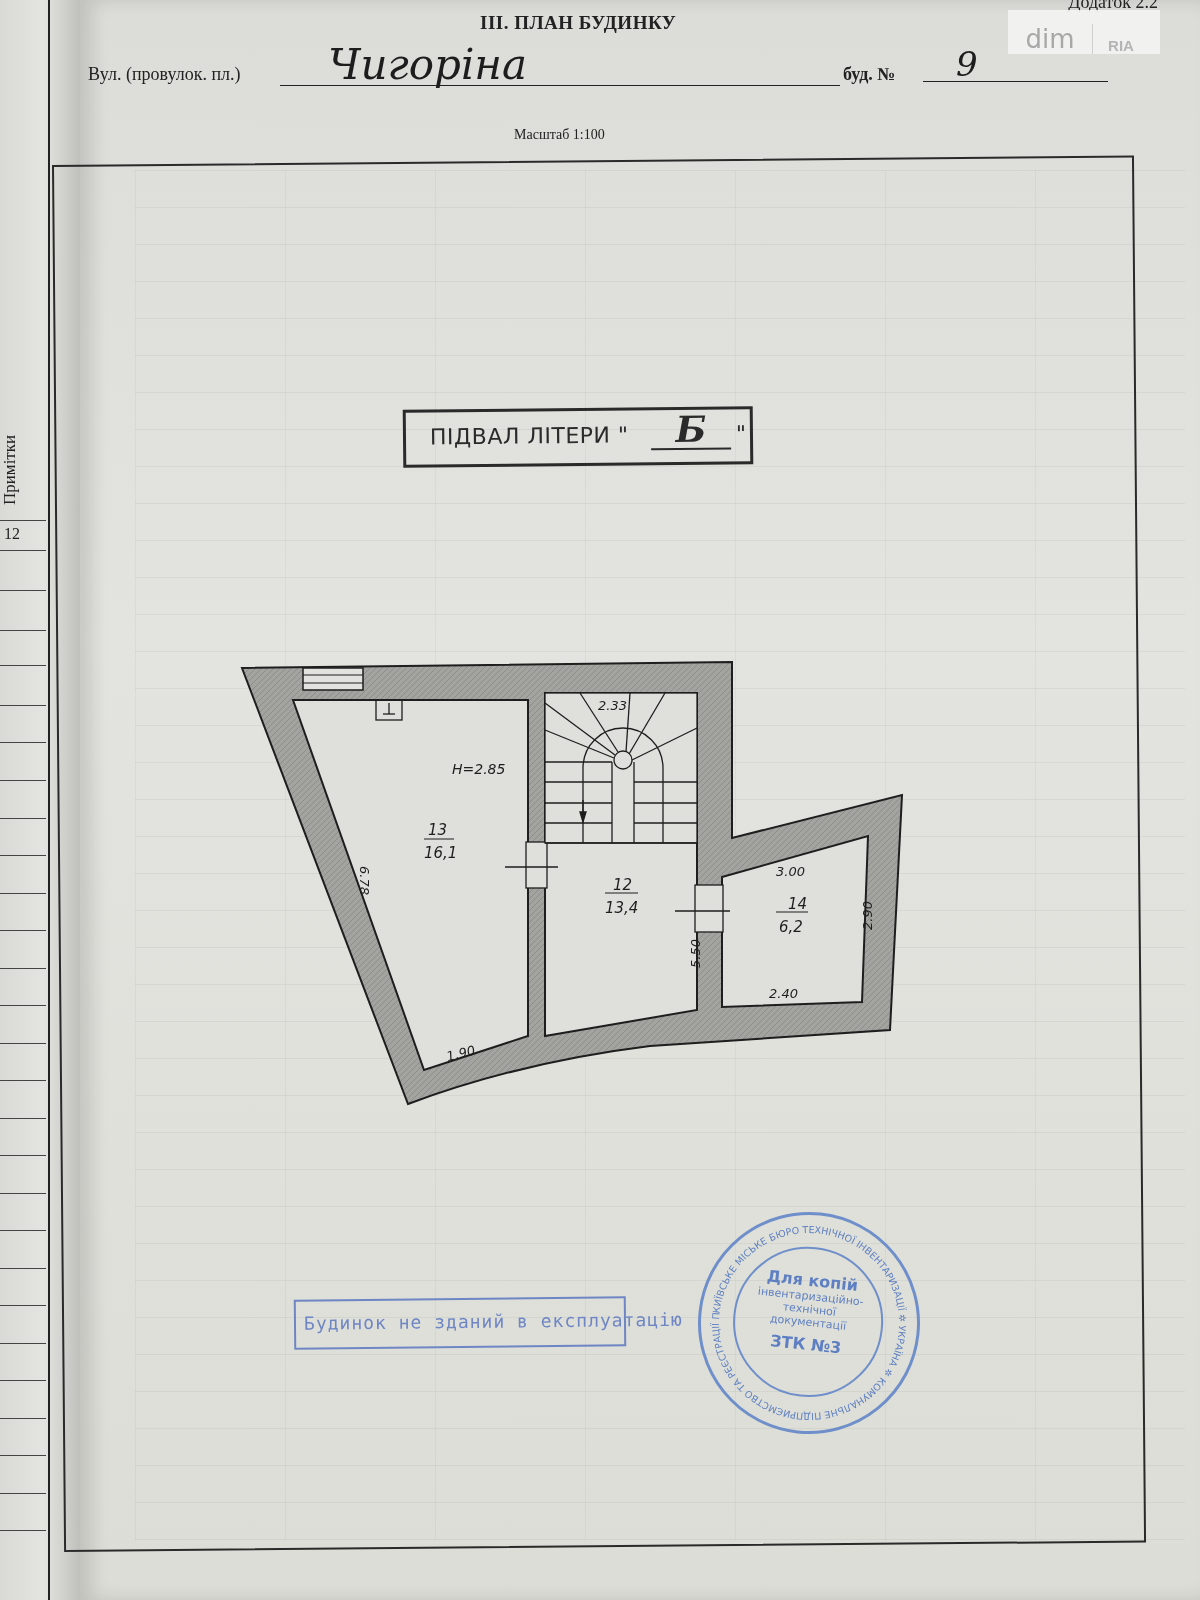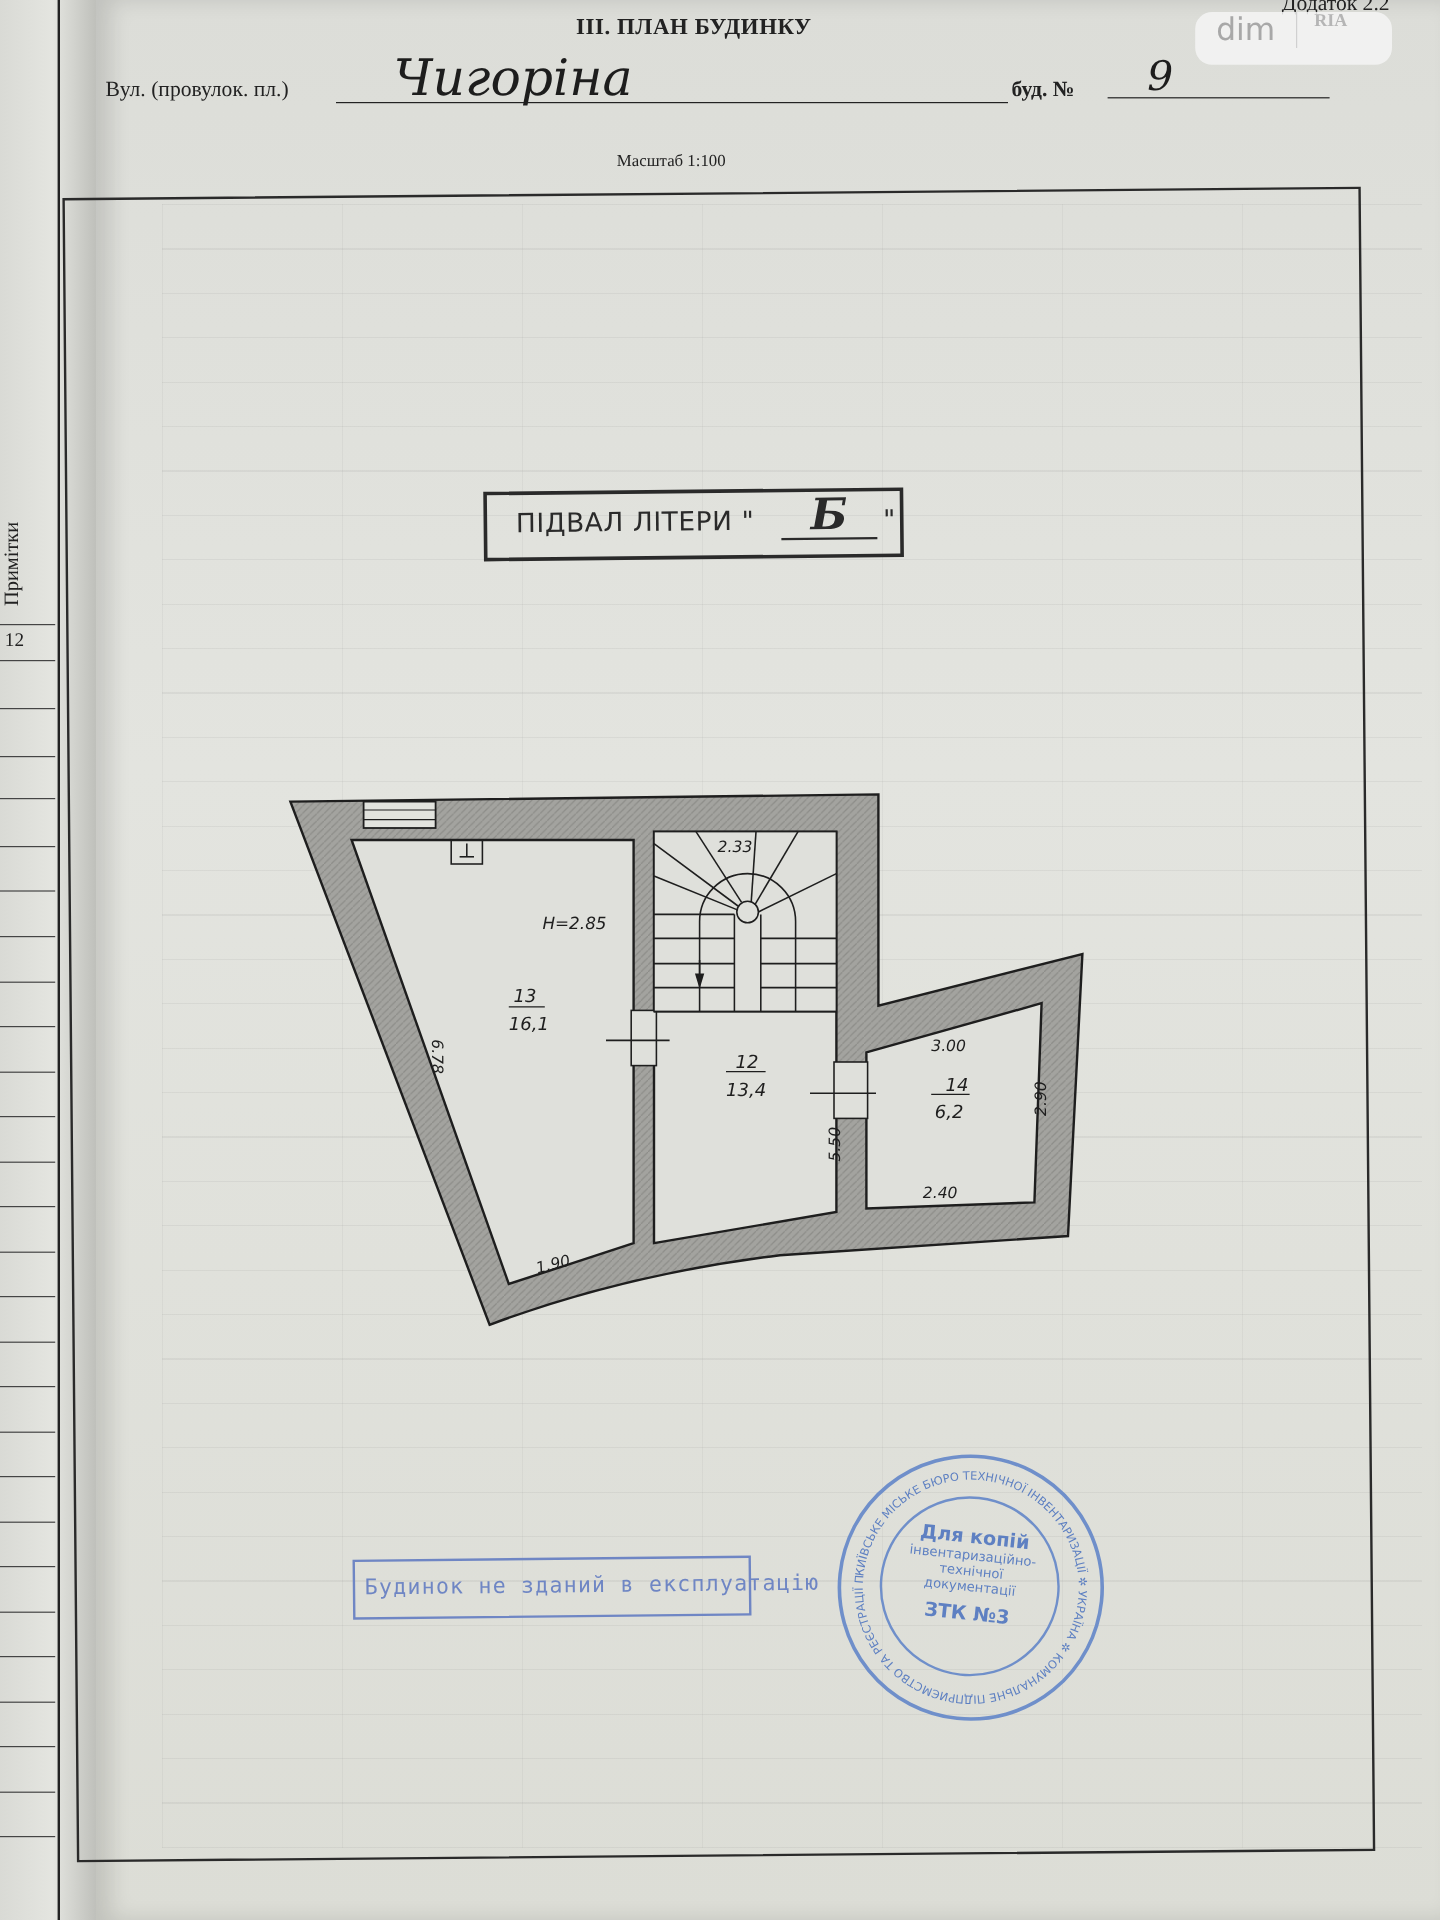--- a/index.html
+++ b/index.html
@@ -39,25 +39,25 @@
   .street-value { position: absolute; left: 240px; top: -18px; font-family: "DejaVu Serif", serif; font-style: italic; font-size: 42px; color: #1d1d1d; }
   .bud-label { position: absolute; left: 755px; top: 6px; font-weight: bold; }
   .bud-line { position: absolute; left: 835px; top: 23px; width: 185px; height: 1px; background: #222; }
   .bud-value { position: absolute; left: 868px; top: -14px; font-family: "DejaVu Serif", serif; font-style: italic; font-size: 34px; color: #1d1d1d; }
   .scale { position: absolute; left: 434px; top: 127px; font-size: 14px; color: #222; }
   .frame {
     position: absolute; left: -28px; top: 165px; width: 1078px; height: 1383px;
     border: 2px solid #2a2a2a; transform: rotate(-0.5deg); transform-origin: top left;
   }
   .watermark {
-    position: absolute; right: 40px; top: 10px; width: 164px; height: 44px;
-    background: rgba(245,245,245,0.85); border-radius: 14px; display: flex; align-items: flex-start;
+    position: absolute; right: 40px; top: 10px; width: 152px; height: 44px;
+    background: rgba(245,245,245,0.85); border-radius: 0; display: flex; align-items: flex-end;
   }
   .wm-dim { font-family: "DejaVu Sans", sans-serif; font-size: 26px; color: #a8a8a8; width: 84px; text-align: center; border-right: 1px solid #d0d0d0; }
-  .wm-ria { font-family: Liberation Serif, serif; font-weight: bold; font-size: 15px; color: #b5b5b5; width: 56px; text-align: center; }
+  .wm-ria { font-family: Liberation Sans, sans-serif; font-weight: bold; font-size: 15px; color: #b5b5b5; width: 56px; text-align: center; }
   .basement-box {
     position: absolute; left: 323px; top: 408px; width: 344px; height: 52px;
     border: 3px solid #2a2a2a; transform: rotate(-0.6deg);
     font-family: "DejaVu Sans", sans-serif; font-size: 22px; color: #2a2a2a;
   }
   .basement-label { position: absolute; left: 24px; top: 12px; letter-spacing: 0.5px; }
   .basement-letter { position: absolute; left: 245px; top: -2px; width: 80px; text-align: center; font-family: "DejaVu Serif", serif; font-style: italic; font-weight: bold; font-size: 36px; border-bottom: 2px solid #2a2a2a; height: 40px; }
   .basement-letter span { display: inline-block; }
   .plan-svg { position: absolute; left: 0; top: 0; }
   .blue-box {

